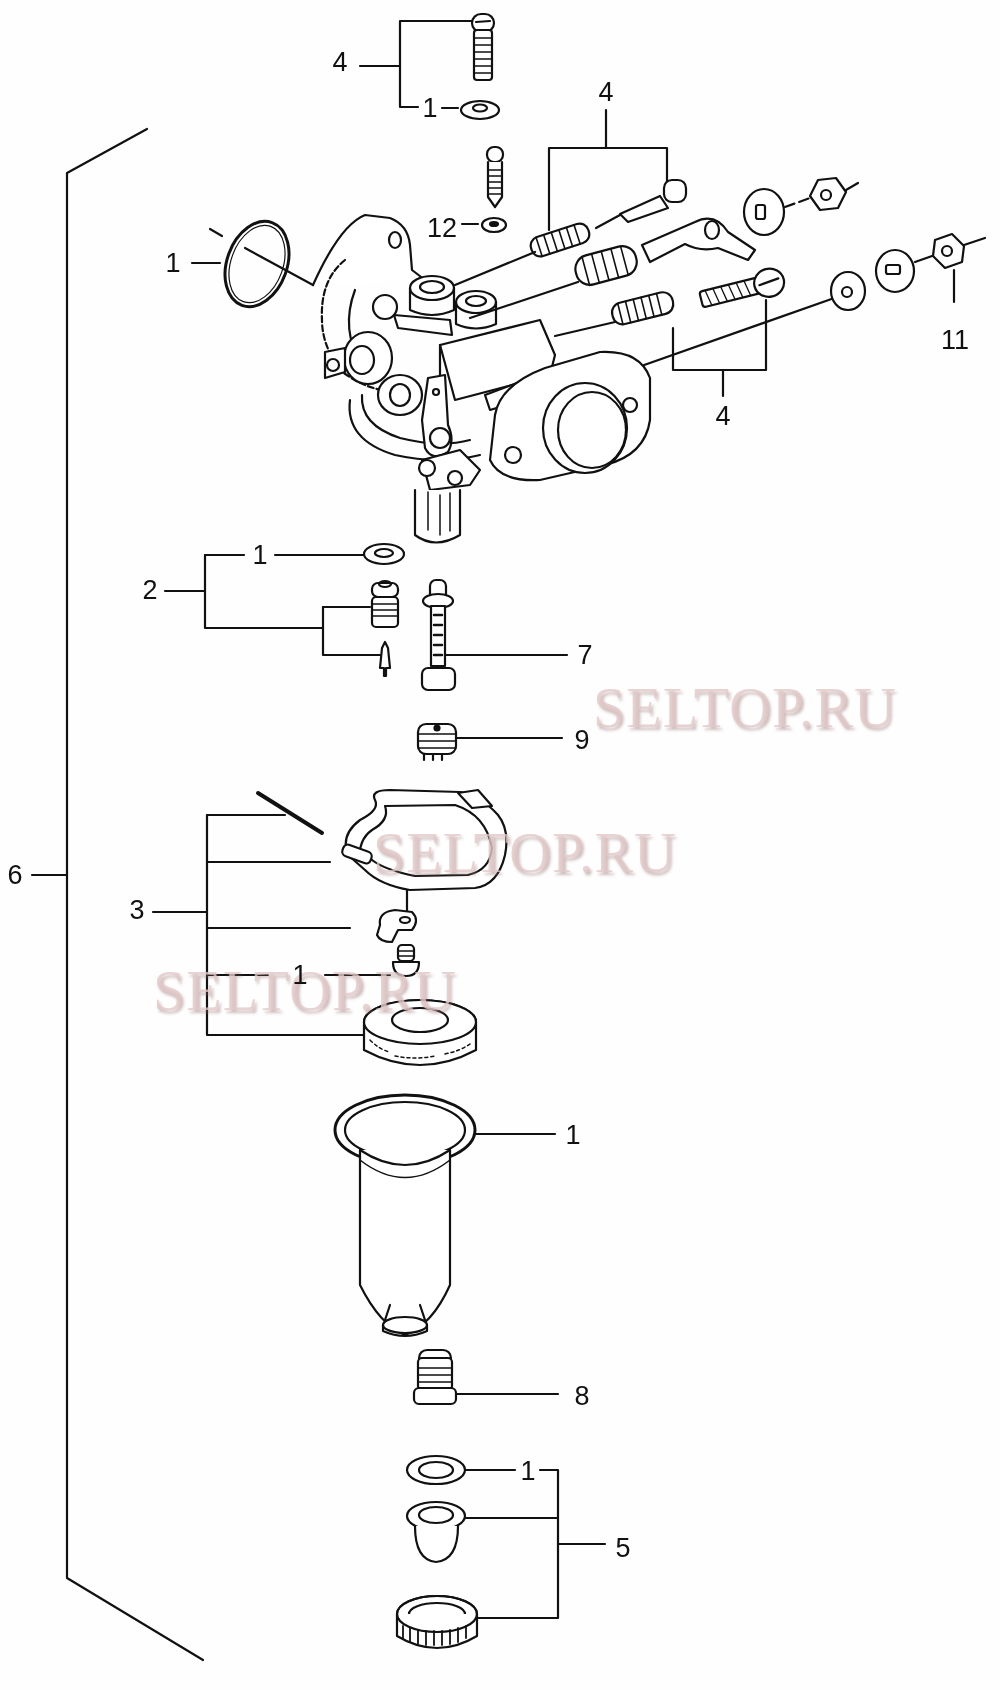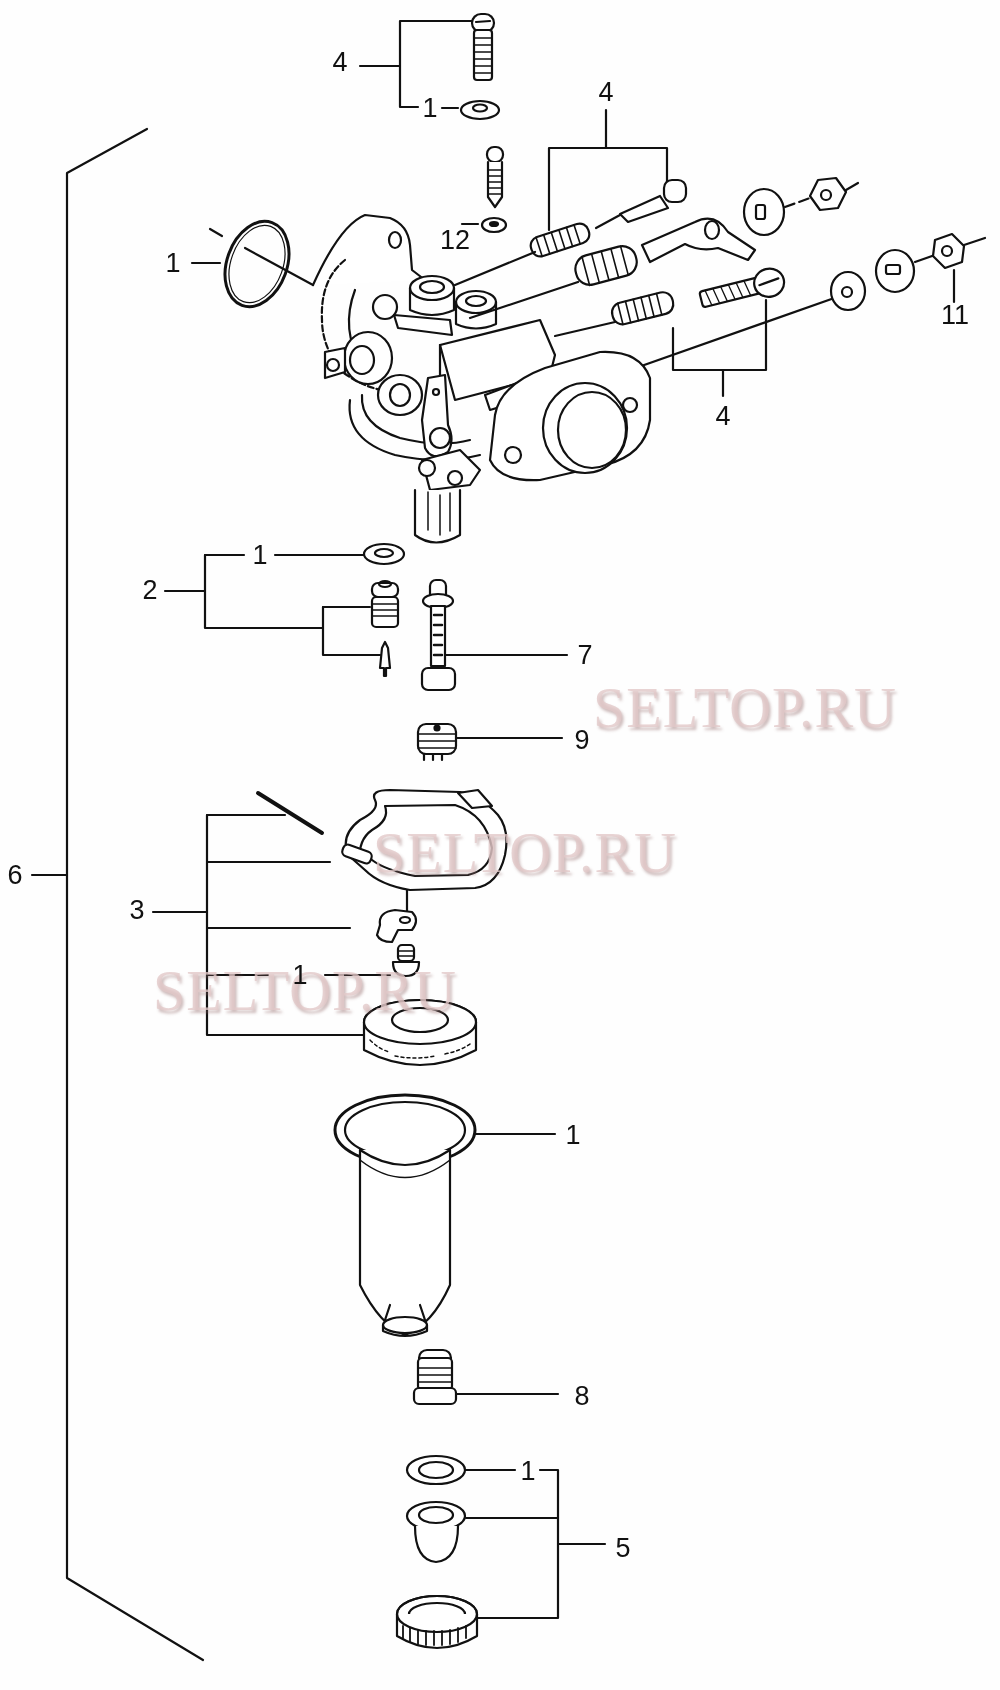--- a/index.html
+++ b/index.html
@@ -261,23 +261,23 @@
     </g>
   </svg>
 
   <div class="wm" style="left:745px; top:707px;">SELTOP.RU</div>
   <div class="wm" style="left:525px; top:852px;">SELTOP.RU</div>
   <div class="wm" style="left:305px; top:990px;">SELTOP.RU</div>
 
   <div class="label" style="left:340px; top:62px;">4</div>
   <div class="label" style="left:430px; top:108px;">1</div>
   <div class="label" style="left:606px; top:92px;">4</div>
-  <div class="label" style="left:442px; top:240px;margin-left:13px;">12</div>
+  <div class="label" style="left:442px; top:228px;">12</div>
   <div class="label" style="left:173px; top:263px;">1</div>
-  <div class="label" style="left:955px; top:315px;">11</div>
+  <div class="label" style="left:955px; top:340px;">11</div>
   <div class="label" style="left:723px; top:416px;">4</div>
   <div class="label" style="left:260px; top:555px;">1</div>
   <div class="label" style="left:150px; top:590px;">2</div>
   <div class="label" style="left:585px; top:655px;">7</div>
   <div class="label" style="left:582px; top:740px;">9</div>
   <div class="label" style="left:15px; top:875px;">6</div>
   <div class="label" style="left:137px; top:910px;">3</div>
   <div class="label" style="left:300px; top:975px;">1</div>
   <div class="label" style="left:573px; top:1135px;">1</div>
   <div class="label" style="left:582px; top:1396px;">8</div>

